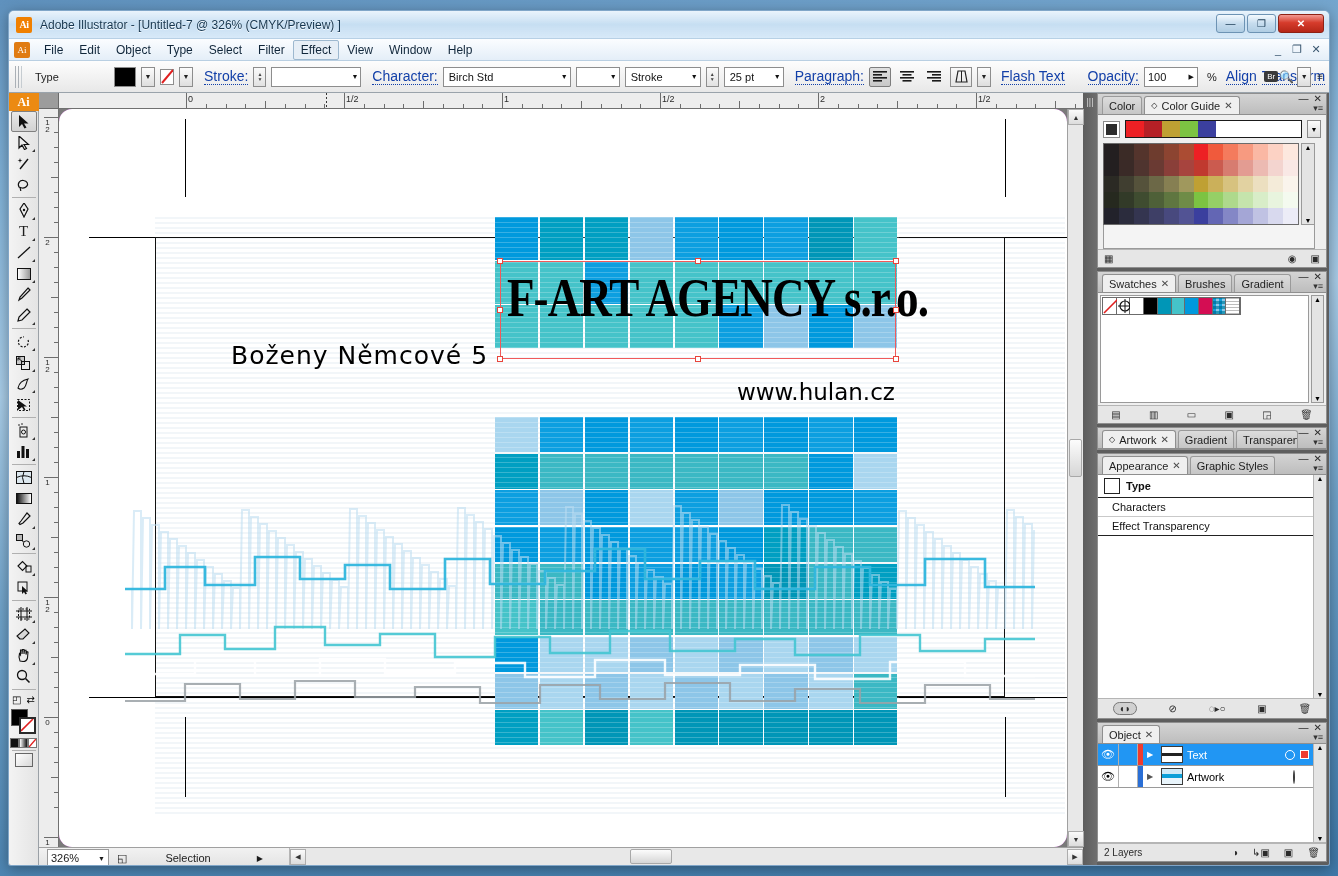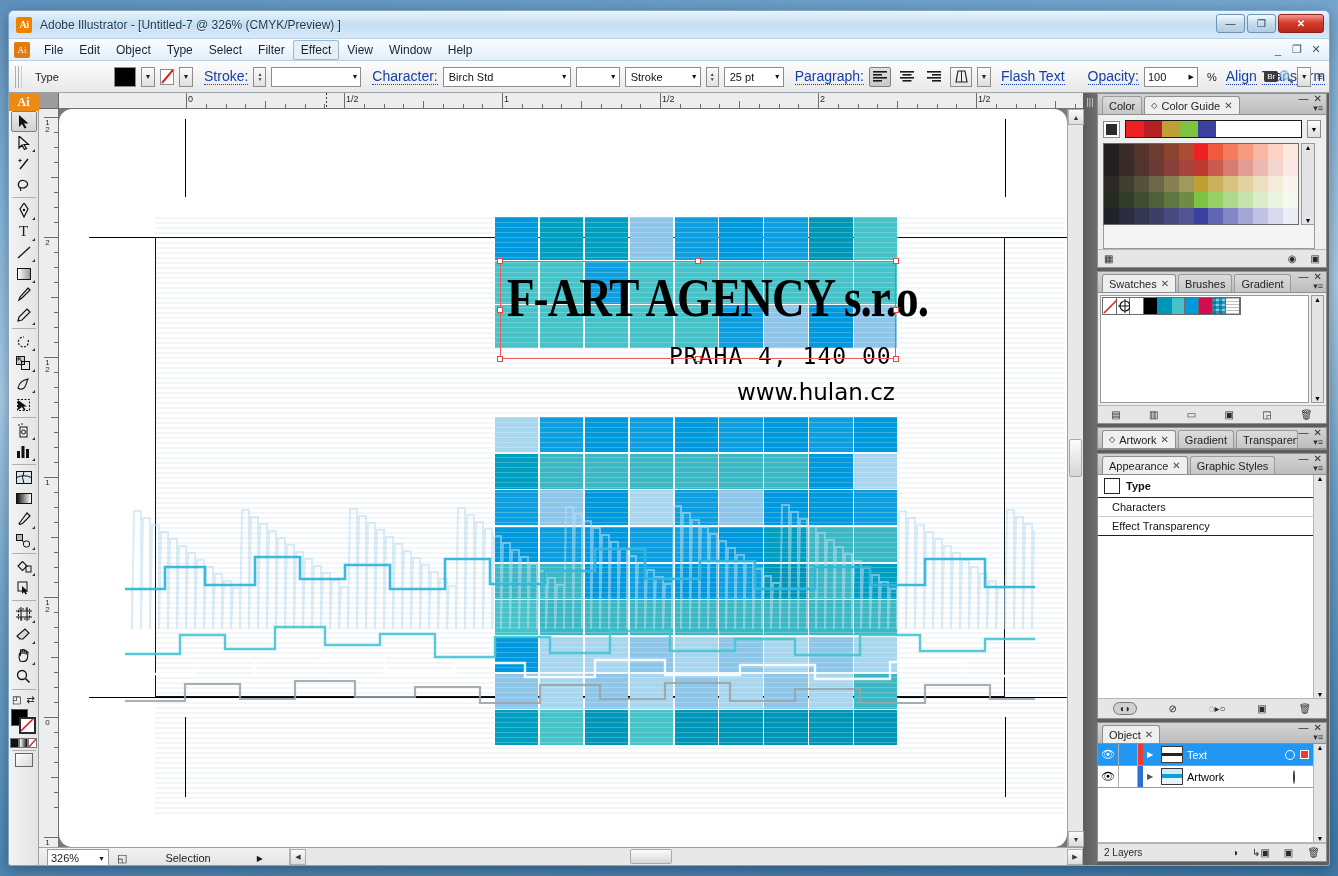--- a/index.html
+++ b/index.html
@@ -765,21 +765,21 @@
                 <div style="position: absolute; inset: 0px; background: repeating-linear-gradient(rgba(255, 255, 255, 0.22) 0px, rgba(255, 255, 255, 0.22) 1px, transparent 1px, transparent 5px); pointer-events: none;"></div>
               </div>
               <svg width="910" height="280" style="position: absolute; left: 66px; top: 330px; pointer-events: none;">
                 <polyline points="0,150 7,150 7,190 9,72 16,72 16,190 18,79 25,79 25,190 27,86 34,86 34,190 36,93 43,93 43,190 45,100 52,100 52,190 54,107 61,107 61,190 63,114 70,114 70,190 72,121 79,121 79,190 81,128 88,128 88,190 90,135 97,135 97,190 99,142 106,142 106,190 108,149 115,149 115,190 117,71 124,71 124,190 126,78 133,78 133,190 135,85 142,85 142,190 144,92 151,92 151,190 153,99 160,99 160,190 162,106 169,106 169,190 171,113 178,113 178,190 180,120 187,120 187,190 189,127 196,127 196,190 198,134 205,134 205,190 207,141 214,141 214,190 216,148 223,148 223,190 225,70 232,70 232,190 234,77 241,77 241,190 243,84 250,84 250,190 252,91 259,91 259,190 261,98 268,98 268,190 270,105 277,105 277,190 279,112 286,112 286,190 288,119 295,119 295,190 297,126 304,126 304,190 306,133 313,133 313,190 315,140 322,140 322,190 324,147 331,147 331,190 333,69 340,69 340,190 342,76 349,76 349,190 351,83 358,83 358,190 360,90 367,90 367,190 369,97 376,97 376,190 378,104 385,104 385,190 387,111 394,111 394,190 396,118 403,118 403,190 405,125 412,125 412,190 414,132 421,132 421,190 423,139 430,139 430,190 432,146 439,146 439,190 441,68 448,68 448,190 450,75 457,75 457,190 459,82 466,82 466,190 468,89 475,89 475,190 477,96 484,96 484,190 486,103 493,103 493,190 495,110 502,110 502,190 504,117 511,117 511,190 513,124 520,124 520,190 522,131 529,131 529,190 531,138 538,138 538,190 540,145 547,145 547,190 549,67 556,67 556,190 558,74 565,74 565,190 567,81 574,81 574,190 576,88 583,88 583,190 585,95 592,95 592,190 594,102 601,102 601,190 603,109 610,109 610,190 612,116 619,116 619,190 621,123 628,123 628,190 630,130 637,130 637,190 639,137 646,137 646,190 648,144 655,144 655,190 657,66 664,66 664,190 666,73 673,73 673,190 675,80 682,80 682,190 684,87 691,87 691,190 693,94 700,94 700,190 702,101 709,101 709,190 711,108 718,108 718,190 720,115 727,115 727,190 729,122 736,122 736,190 738,129 745,129 745,190 747,136 754,136 754,190 756,143 763,143 763,190 765,150 772,150 772,190 774,72 781,72 781,190 783,79 790,79 790,190 792,86 799,86 799,190 801,93 808,93 808,190 810,100 817,100 817,190 819,107 826,107 826,190 828,114 835,114 835,190 837,121 844,121 844,190 846,128 853,128 853,190 855,135 862,135 862,190 864,142 871,142 871,190 873,149 880,149 880,190 882,71 889,71 889,190 891,78 898,78 898,190 900,85 907,85 907,190 909,92 916,92 916,190 " fill="none" stroke="#bcdcf0" stroke-width="2" opacity="0.55"></polyline>
                 <polyline points="0,150 40,150 40,128 80,128 80,146 130,146 130,118 175,118 175,140 220,140 220,126 265,126 265,150 320,150 320,120 365,120 365,145 420,145 420,132 470,132 470,110 520,110 520,140 575,140 575,122 630,122 630,150 690,150 690,128 745,128 745,146 800,146 800,120 860,120 860,148 910,148" fill="none" stroke="#2fb6dd" stroke-width="2.6" opacity="0.95"></polyline>
                 <polyline points="0,215 55,215 55,196 100,196 100,210 150,210 150,188 200,188 200,206 255,206 255,195 310,195 310,218 370,218 370,198 425,198 425,214 485,214 485,192 545,192 545,212 610,212 610,200 670,200 670,216 735,216 735,196 795,196 795,212 860,212 860,200 910,200" fill="none" stroke="#43c5d2" stroke-width="2.4" opacity="0.9"></polyline>
                 <polyline points="0,262 60,262 60,245 115,245 115,260 170,260 170,242 230,242 230,258 290,258 290,248 355,248 355,264 415,264 415,246 475,246 475,260 540,260 540,244 605,244 605,262 670,262 670,250 735,250 735,264 800,264 800,246 865,246 865,260 910,260" fill="none" stroke="#9aa1a6" stroke-width="2.2" opacity="0.85"></polyline>
                 <polyline points="0,235 70,235 70,222 130,222 130,236 195,236 195,220 260,220 260,234 330,234 330,224 400,224 400,238 470,238 470,221 540,221 540,236 615,236 615,226 690,226 690,240 765,240 765,223 840,223 840,237 910,237" fill="none" stroke="#ffffff" stroke-width="2.4" opacity="0.9"></polyline>
               </svg>
               <div class="card-text" style="left: 448px; top: 156px; font-size: 47px; font-family: &quot;Liberation Serif&quot;, serif; font-weight: bold; letter-spacing: -1px; transform: scaleY(1.18) scaleX(0.96); transform-origin: left top;">F-ART AGENCY s.r.o.</div>
-              <div class="card-text" style="left: 610px; top: 234px; font-size: 23px; font-family: &quot;DejaVu Sans Mono&quot;, monospace; letter-spacing: 1px;">PRAHA 4, 140 00</div>
+              <div class="card-text" style="left: 172px; top: 232px; font-size: 25px; font-family: &quot;DejaVu Sans&quot;, sans-serif; letter-spacing: 1px;">Boženy Němcové 5</div>
               <div class="card-text" style="left: 678px; top: 270px; font-size: 23px; font-family: &quot;DejaVu Sans&quot;, sans-serif; letter-spacing: 0px;">www.hulan.cz</div>
               <div class="sel-box" style="left: 441px; top: 152px; width: 396px; height: 98px;"></div>
               <div class="sel-handle" style="left: 438px; top: 149px;"></div>
               <div class="sel-handle" style="left: 636px; top: 149px;"></div>
               <div class="sel-handle" style="left: 834px; top: 149px;"></div>
               <div class="sel-handle" style="left: 438px; top: 198px;"></div>
               <div class="sel-handle" style="left: 834px; top: 198px;"></div>
               <div class="sel-handle" style="left: 438px; top: 247px;"></div>
               <div class="sel-handle" style="left: 636px; top: 247px;"></div>
               <div class="sel-handle" style="left: 834px; top: 247px;"></div>

